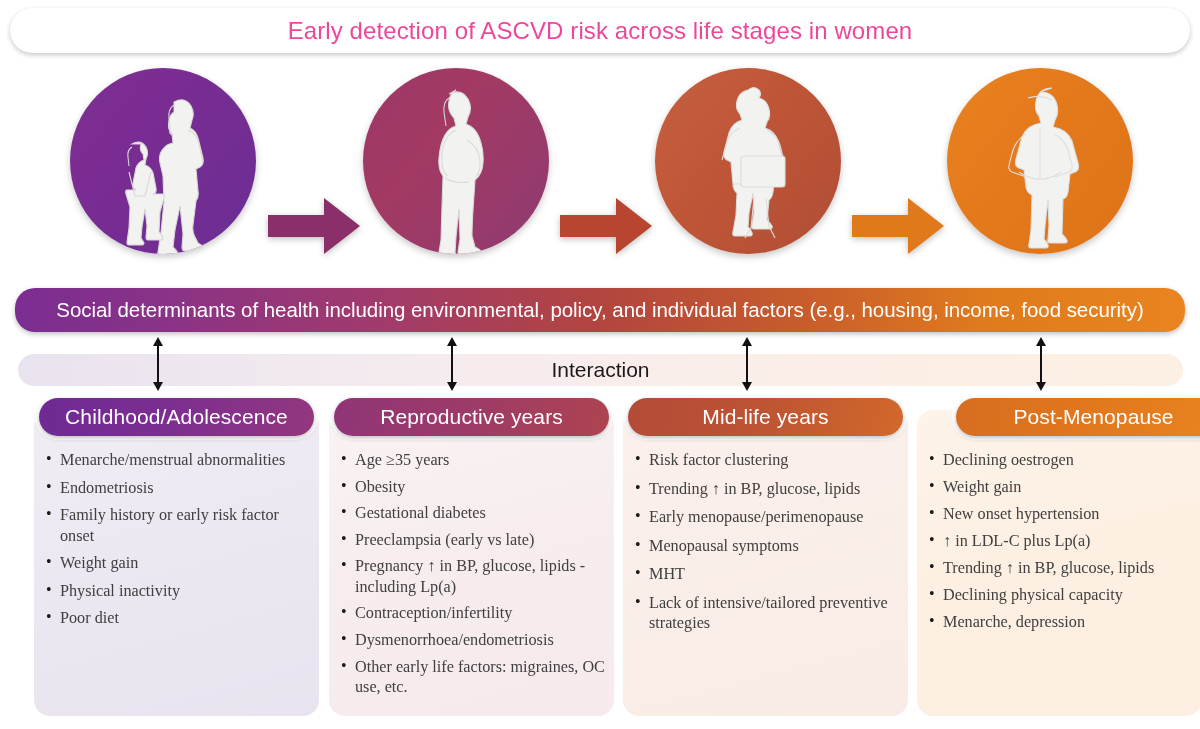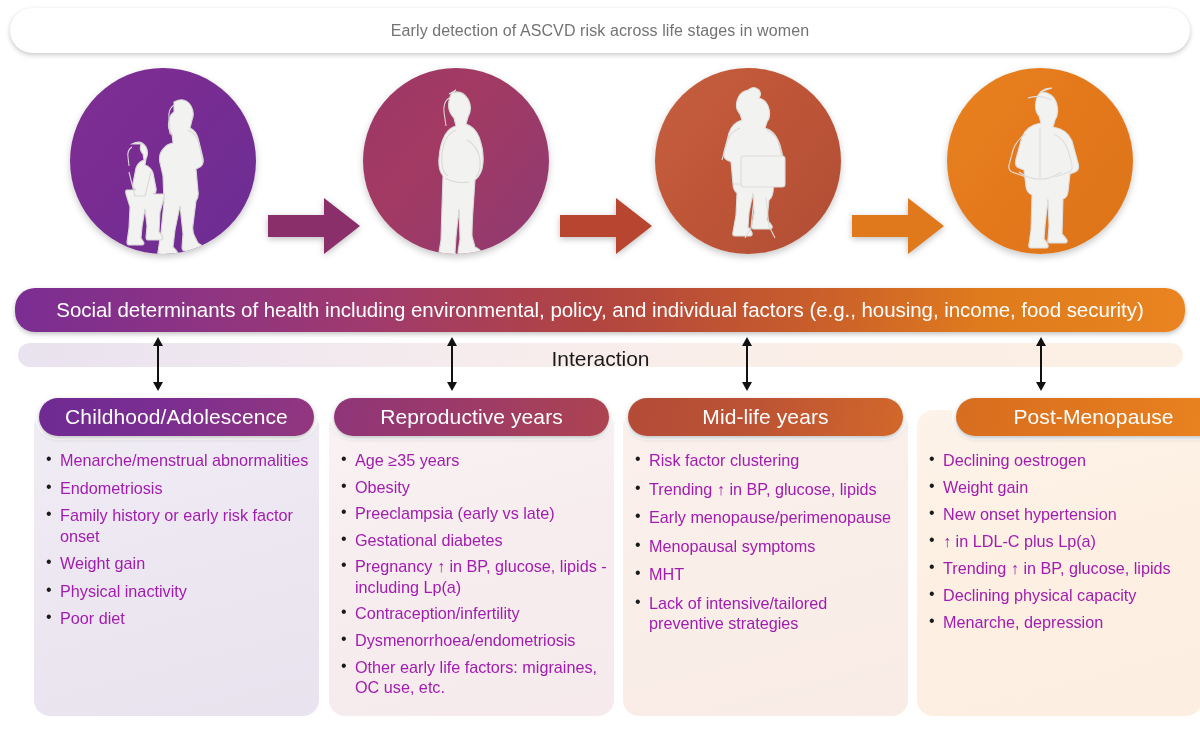--- a/index.html
+++ b/index.html
@@ -24,23 +24,23 @@
     width: 1180px;
     height: 45px;
     background: #ffffff;
     border-radius: 23px;
     box-shadow: 0 2px 5px rgba(0,0,0,0.22);
     display: flex;
     align-items: center;
     justify-content: center;
   }
   .title-bar .title-text {
-    font-size: 16px;
+    font-size: 24px;
     letter-spacing: 0.1px;
-    color: #737373;
+    color: #ec4899;
     white-space: nowrap;
   }
 
   
   .stages-row {
     position: absolute;
     left: 0;
     top: 62px;
     width: 1200px;
     height: 205px;
@@ -92,23 +92,23 @@
     color: #ffffff;
     font-size: 20.5px;
     white-space: nowrap;
     letter-spacing: -0.05px;
   }
 
   
   .interaction-band {
     position: absolute;
     left: 18px;
-    top: 343px;
+    top: 354px;
     width: 1165px;
-    height: 24px;
+    height: 32px;
     border-radius: 16px;
     background: linear-gradient(90deg,
       #e9e3ef 0%, #efe7ef 18%, #f6ecee 38%,
       #faeeea 58%, #fbeee5 78%, #fcf0e4 100%);
   }
   .interaction-band .interaction-text {
     position: absolute;
     left: 0; right: 0;
     top: 4px;
     text-align: center;
@@ -192,21 +192,22 @@
     list-style: none;
     margin: 0;
     padding: 0;
   }
   .bullets li {
     position: relative;
     padding-left: 14px;
     margin-bottom: 7px;
     font-size: 16.2px;
     line-height: 1.27;
-    color: #a21caf;
+    color: #404040;
+    font-family: Liberation Serif, serif;
   }
   .bullets li::before {
     content: "\2022";
     position: absolute;
     left: 0;
     top: -1px;
     font-size: 16px;
     color: #1a1a1a;
   }
   .col3 .bullets li, .col4 .bullets li { margin-bottom: 8px; }
@@ -340,22 +341,22 @@
   </div>
 
   <div class="col col2">
     <div class="col-body"></div>
     <div class="col-pill">
       <span class="pill-text">Reproductive years</span>
     </div>
     <ul class="bullets">
       <li>Age ≥35 years</li>
       <li>Obesity</li>
+      <li>Gestational diabetes</li>
       <li>Preeclampsia (early vs late)</li>
-      <li>Gestational diabetes</li>
       <li>Pregnancy ↑ in BP, glucose, lipids - including Lp(a)</li>
       <li>Contraception/infertility</li>
       <li>Dysmenorrhoea/endometriosis</li>
       <li>Other early life factors: migraines, OC use, etc.</li>
     </ul>
   </div>
 
   <div class="col col3">
     <div class="col-body"></div>
     <div class="col-pill">

